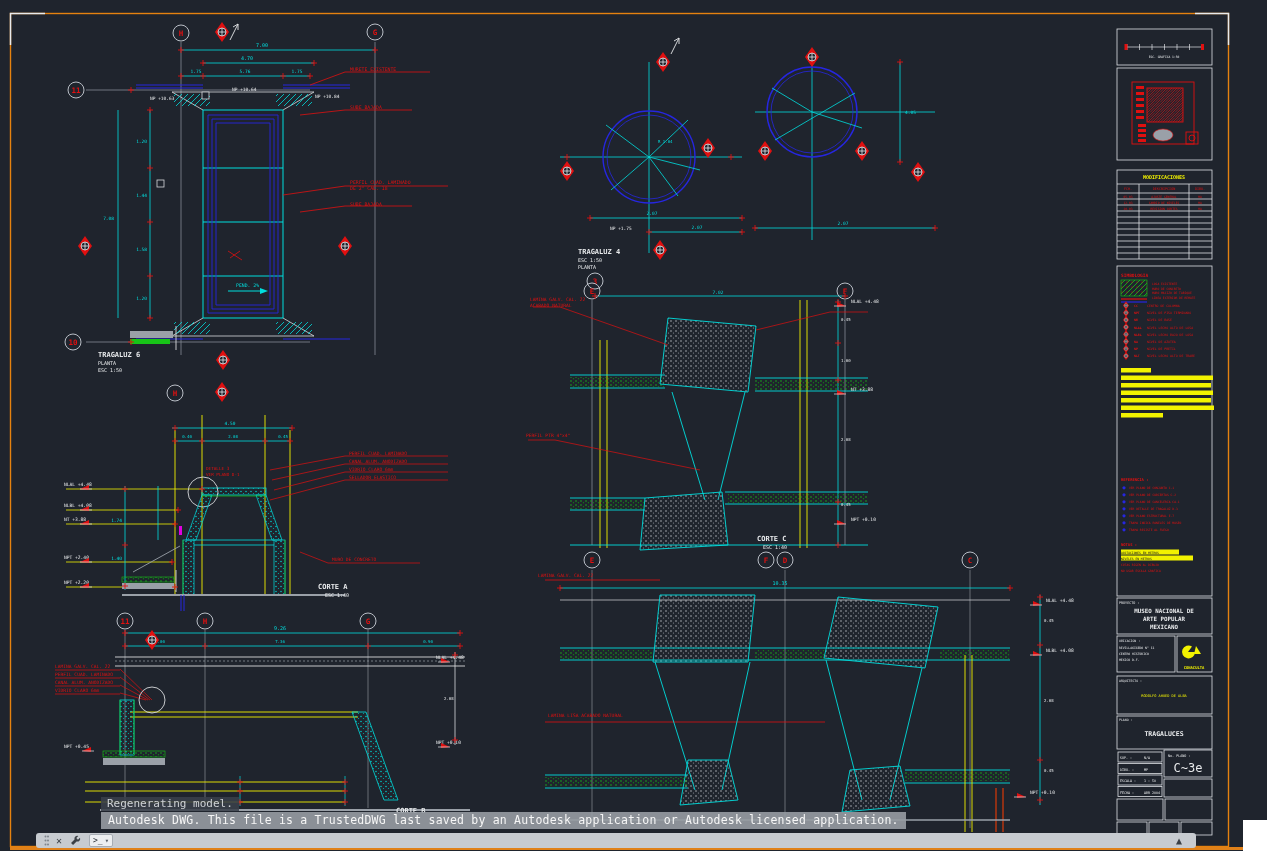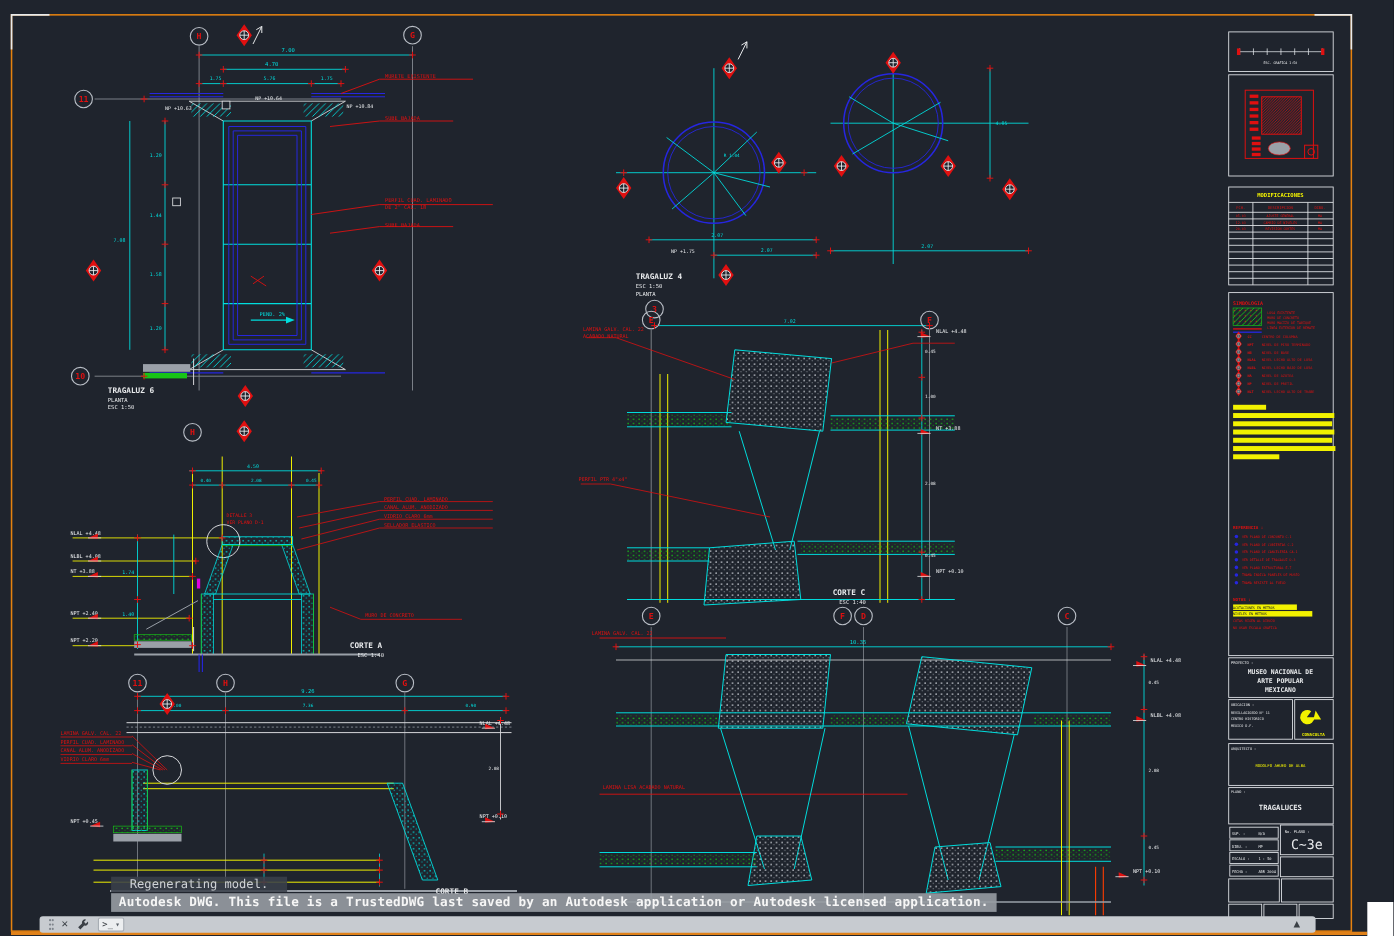--- a/index.html
+++ b/index.html
@@ -2,23 +2,23 @@
 <html><head>
 <meta charset="utf-8">
 <style>
   html,body{margin:0;padding:0;background:#15181f;}
   #screen{position:relative;width:1267px;height:851px;background:#1f242d;overflow:hidden;
           font-family:"DejaVu Sans Mono",monospace;}
   #cad{position:absolute;left:0;top:0;z-index:1;}
   #cad text{font-family:"DejaVu Sans Mono",monospace;}
   .msg{position:absolute;z-index:30;width:max-content;font-family:"DejaVu Sans Mono",monospace;}
   #msg1{left:101px;top:797px;height:14px;line-height:14px;font-size:11px;color:#cfd2d6;
-        background:rgba(58,64,74,.88);padding:0 17px;}
+        background:rgba(58,64,74,.88);padding:0 6px;}
   #msg2{left:101px;top:812px;height:17px;line-height:17px;font-size:11.5px;color:#f6f6f6;
-        background:rgba(151,156,163,.9);padding:0 7px;letter-spacing:.2px;font-weight:bold;}
+        background:rgba(151,156,163,.9);padding:0 7px;letter-spacing:.2px;}
   #cmdbar{position:absolute;z-index:40;left:36px;top:833px;width:1160px;height:15px;
           background:#c7cbd0;border-radius:3px;display:flex;align-items:center;gap:7px;
           padding:0 8px;box-sizing:border-box;}
   #cmdbar .ic{color:#3b4046;font-size:10px;line-height:15px;cursor:pointer;}
   #prompt-chip{display:flex;align-items:center;background:#eceef0;border:1px solid #a7adb4;
           border-radius:2px;height:11px;padding:0 3px;font-size:8px;color:#2f343a;gap:2px;cursor:pointer;}
   #prompt-chip .dd{font-size:7px;color:#5a6068;}
   #collapse-btn{margin-left:auto;margin-right:6px;}
   #orange-strip{position:absolute;z-index:20;left:10px;top:847px;width:1233px;height:2.5px;background:#e08119;}
   #white-corner{position:absolute;z-index:50;left:1243px;top:820px;width:24px;height:31px;background:#ffffff;}

